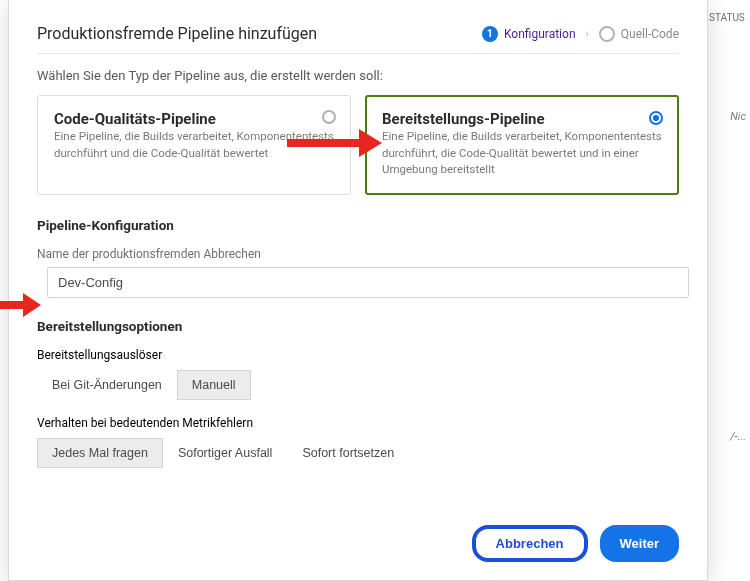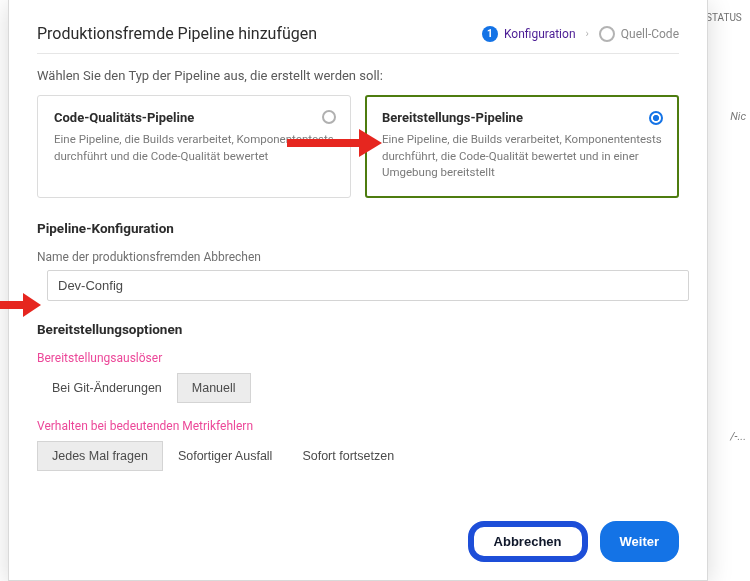--- a/index.html
+++ b/index.html
@@ -14,21 +14,21 @@
     color: #4b4b4b;
   }
   .backdrop {
     position: absolute; inset: 0;
     background: #fff;
   }
   .bg-stripe {
     position: absolute;
     right: 0; top: 0; width: 52px; height: 581px;
     background: #fff;
-    border-left: 4px solid #a16207;
+    border-left: 7px solid #a16207;
     font-size: 10px; color: #8a8a8a;
     padding: 12px 4px 0 4px;
   }
   .bg-stripe .status { font-size:10px; color:#707070; }
   .bg-stripe .nic { position:absolute; top:110px; right:4px; font-size:11px; color:#7a7a7a; font-style: italic;}
   .bg-stripe .dash { position:absolute; top:430px; right:4px; font-size:11px; color:#787878; font-style:italic;}
   .modal {
     position: absolute;
     left: 8px; top: 0;
     width: 700px; height: 581px;
@@ -54,45 +54,45 @@
   .step-label.inactive { color:#8a8a8a; }
   .chev { color:#b3b3b3; font-size:11px;}
   .divider { border-top:1px solid #e6e6e6; margin-bottom:14px;}
   .prompt { font-size:13px; color:#5a5a5a; margin-bottom:12px;}
   .cards { display:grid; grid-template-columns:1fr 1fr; gap:14px; margin-bottom:22px;}
   .card {
     border:1px solid #dcdcdc; background:#fff; padding:14px 16px 16px 16px; position:relative;
     border-radius:3px;
   }
   .card.selected { border:2px solid #4d7c0f; padding:13px 15px 15px 15px;}
-  .card-title { font-weight:700; font-size:13px; color:#2c2c2c; margin-bottom:6px;}
+  .card-title { font-weight:700; font-size:15px; color:#2c2c2c; }
   .card-desc { font-size:11.5px; color:#7a7a7a; line-height:1.45;}
   .radio {
     position:absolute; top:14px; right:14px; width:14px; height:14px; border-radius:50%;
   }
   .radio.off { border:2px solid #b0b0b0;}
   .radio.on { border:2px solid #1473e6; background: radial-gradient(circle, #1473e6 0 40%, #fff 45% 100%);}
   .section-title { font-weight:700; font-size:13.5px; color:#2c2c2c; margin-bottom:14px;}
   .field-label { font-size:12px; color:#707070; margin-bottom:6px; display:block;}
   .text-input {
     width:100%; border:1px solid #d4d4d4; padding:7px 10px; font-size:13px; color:#4b4b4b;
     border-radius:2px; background:#fff;margin-left:10px;
   }
   .subtitle { font-weight:700; font-size:13.5px; color:#2c2c2c; margin:20px 0 14px 0;}
-  .opt-label { font-size:12px; color:#ec4899; margin-bottom:8px;}
+  .opt-label { font-size:12px; color:#000000; margin-bottom:8px;}
   .btn-group { display:flex; gap:0; margin-bottom:16px;}
   .seg {
     padding:7px 14px; font-size:12.5px; border:1px solid transparent; cursor:pointer; background:transparent; color:#4b4b4b;
   }
   .seg.active { background:#ececec; border:1px solid #d4d4d4;}
   .footer { margin-top:auto; display:flex; justify-content:flex-end; gap:12px; padding-top:10px;}
   .btn {
     padding:7px 20px; border-radius:16px; font-size:13px; font-weight:600; cursor:pointer; border:none;
   }
-  .btn.secondary { background:#fff; color:#0f172a; border:6px solid #1d4ed8;}
+  .btn.secondary { background:#fff; color:#1d4ed8; border:4px solid #1d4ed8;}
   .btn.primary { background:#1473e6; color:#fff;}
   
   .arrow { position:absolute; pointer-events:none;}
   .arrow svg { display:block;}
 </style>
 </head>
 <body>
 
 <div class="backdrop"></div>
 

